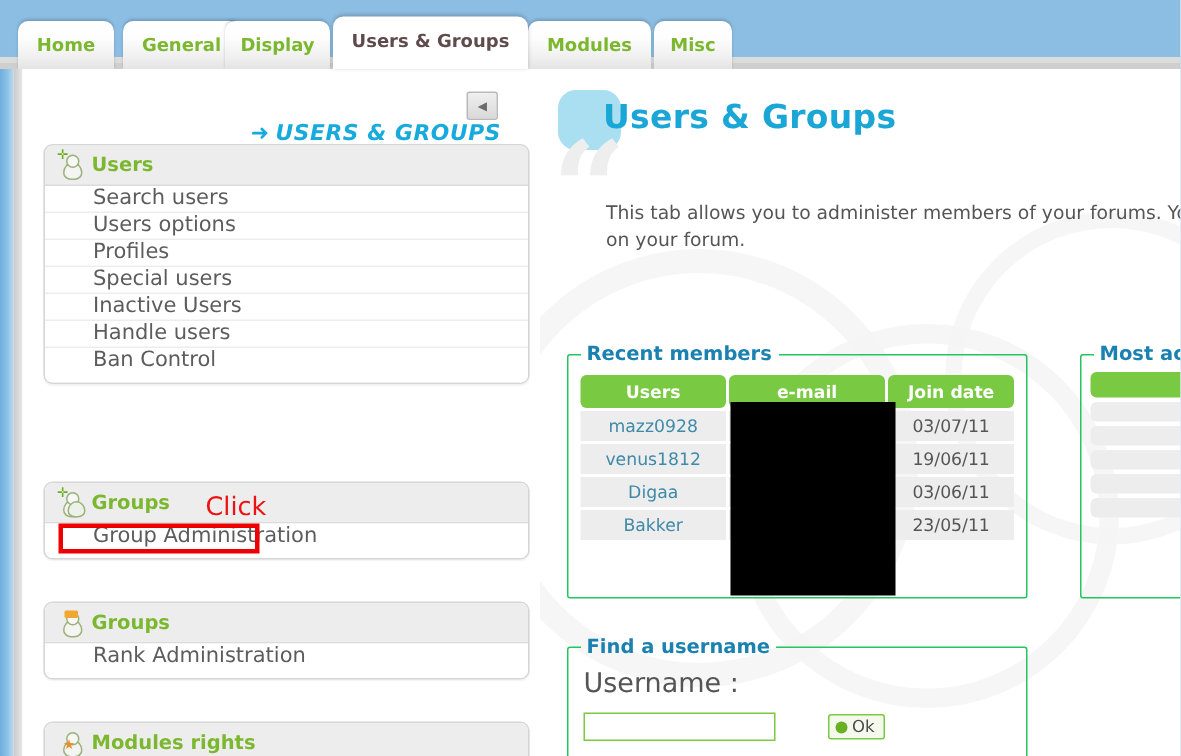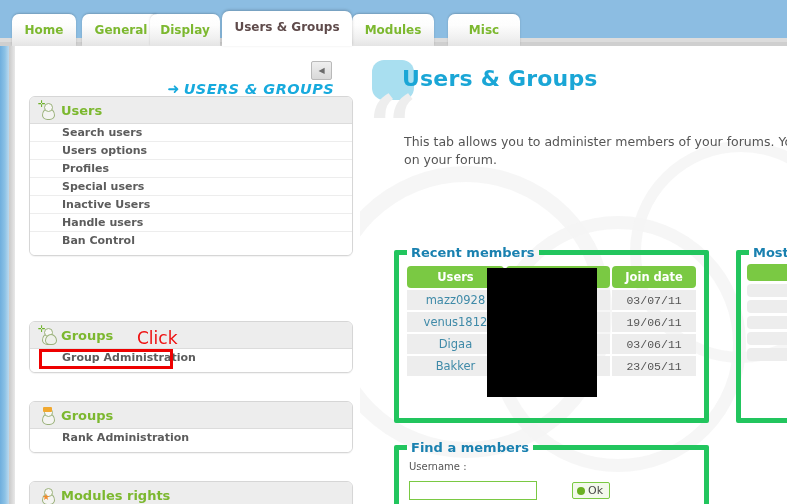--- a/index.html
+++ b/index.html
@@ -61,22 +61,22 @@
   }
   .panel-head{
     height:26px;background:#ededed;border-bottom:1px solid #dcdcdc;
     display:flex;align-items:center;padding-left:9px;
     font-weight:bold;font-size:13px;color:#7cb82f;
   }
   .panel-head .ico{width:17px;height:17px;margin-right:5px;flex:none;position:relative;}
   .panel-body{padding:0 0 6px 0;background:#fff;}
   .mrow{
     height:17px;line-height:17px;padding-left:32px;
-    font-size:11px;color:#5c5c5c;border-bottom:1px solid #ededed;
-    cursor:pointer;white-space:nowrap;font-weight:bold;
+    font-size:14px;color:#5c5c5c;border-bottom:1px solid #ededed;
+    cursor:pointer;white-space:nowrap;
   }
   .mrow:last-child{border-bottom:none;}
 
   .click-note{
     position:absolute;color:#ee1111;font-size:17px;font-weight:500;
     font-family:"DejaVu Sans","Liberation Sans",sans-serif;
   }
   .redbox{position:absolute;border:3px solid #ee0000;box-sizing:border-box;}
 
   
@@ -98,39 +98,39 @@
   .title-blob{position:absolute;left:0;top:0;width:42px;height:40px;
     background:#a9dff0;border-radius:12px;}
   .title-txt{position:relative;left:30px;top:6px;color:#1aa6d6;
     font-size:22px;font-weight:bold;letter-spacing:.2px;white-space:nowrap;}
   .bigquote{position:absolute;left:8px;top:38px;font-size:86px;line-height:86px;
     color:#eeeeee;font-family:"DejaVu Serif","Liberation Serif",serif;font-weight:bold;}
   .intro{position:absolute;left:44px;top:87px;width:420px;font-size:12.5px;
     color:#555;line-height:18px;}
 
   fieldset.box{
-    position:absolute;margin:16px;padding:0;
-    border:5px solid #22c55e;background:transparent;border-radius:2px;
+    position:absolute;margin:0;padding:0;
+    border:1px solid #22c55e;background:transparent;border-radius:2px;
   }
   fieldset.box>legend{
     margin-left:8px;padding:0 4px;color:#1a81b0;font-weight:bold;font-size:13px;
   }
   table.grid{border-collapse:separate;border-spacing:2px;margin:4px 6px 6px 6px;}
   table.grid th{
     background:#7ac943;color:#fff;font-size:11.5px;font-weight:bold;
     padding:4px 8px;border-radius:4px;text-align:center;white-space:nowrap;
   }
   table.grid td{
     background:#ededed;color:#3f8aa8;font-size:11.5px;padding:3px 8px;
     text-align:center;white-space:nowrap;
   }
-  table.grid td.date{color:#555;font-family:Liberation Mono, monospace;}
+  table.grid td.date{color:#555;}
   .redact{position:absolute;background:#000;}
 
-  .fieldlabel{font-size:10px;color:#555;}
+  .fieldlabel{font-size:18px;color:#555;}
   .txtinput{
     background:#fff;border:1px solid #7ac943;height:15px;width:120px;
     font-size:12px;padding:1px 3px;box-sizing:content-box;
   }
   .okbtn{
     display:inline-block;border:1px solid #7ac943;background:#f3f9ec;color:#4a4a4a;
     font-size:11px;padding:1px 6px 1px 4px;border-radius:2px;white-space:nowrap;cursor:pointer;
   }
   .okdot{display:inline-block;width:8px;height:8px;border-radius:50%;background:#6ab023;
     margin-right:3px;vertical-align:-1px;}
@@ -142,21 +142,21 @@
 <div id="root">
 
   <div class="tabbar">
     <div class="strip"></div>
       <div class="strip2"></div>
     <div class="tab" style="left:12px;width:64px;">Home</div>
     <div class="tab" style="left:82px;width:78px;">General</div>
     <div class="tab" style="left:150px;width:70px;">Display</div>
     <div class="tab active" style="left:222px;width:130px;">Users &amp; Groups</div>
     <div class="tab" style="left:352px;width:82px;">Modules</div>
-    <div class="tab" style="left:448px;width:72px;">Misc</div>
+    <div class="tab" style="left:436px;width:52px;">Misc</div>
   </div>
 
   <div class="page">
     <div class="leftblue"></div>
     <div class="leftgray"></div>
 
     <div class="sidebar">
 
       <div class="collapse-btn">
         <span>◀</span>
@@ -291,21 +291,21 @@
           <div class="bar" style="background:#7ac943;height:17px;"></div>
           <div class="bar" style="background:#ededed;"></div>
           <div class="bar" style="background:#ededed;"></div>
           <div class="bar" style="background:#ededed;"></div>
           <div class="bar" style="background:#ededed;"></div>
           <div class="bar" style="background:#ededed;"></div>
         </div>
       </fieldset>
 
       <fieldset class="box" style="left:18px;top:378px;width:305px;height:84px;">
-        <legend>Find a members</legend>
+        <legend>Find a username</legend>
         <div style="padding:6px 0 0 10px;">
           <div class="fieldlabel">Username :</div>
           <div style="margin-top:9px;display:flex;align-items:center;gap:35px;">
             <input class="txtinput" type="text" value="" placeholder="" style="">
             <span class="okbtn">
               <span class="okdot"></span><span>Ok</span>
             </span>
           </div>
         </div>
       </fieldset>

